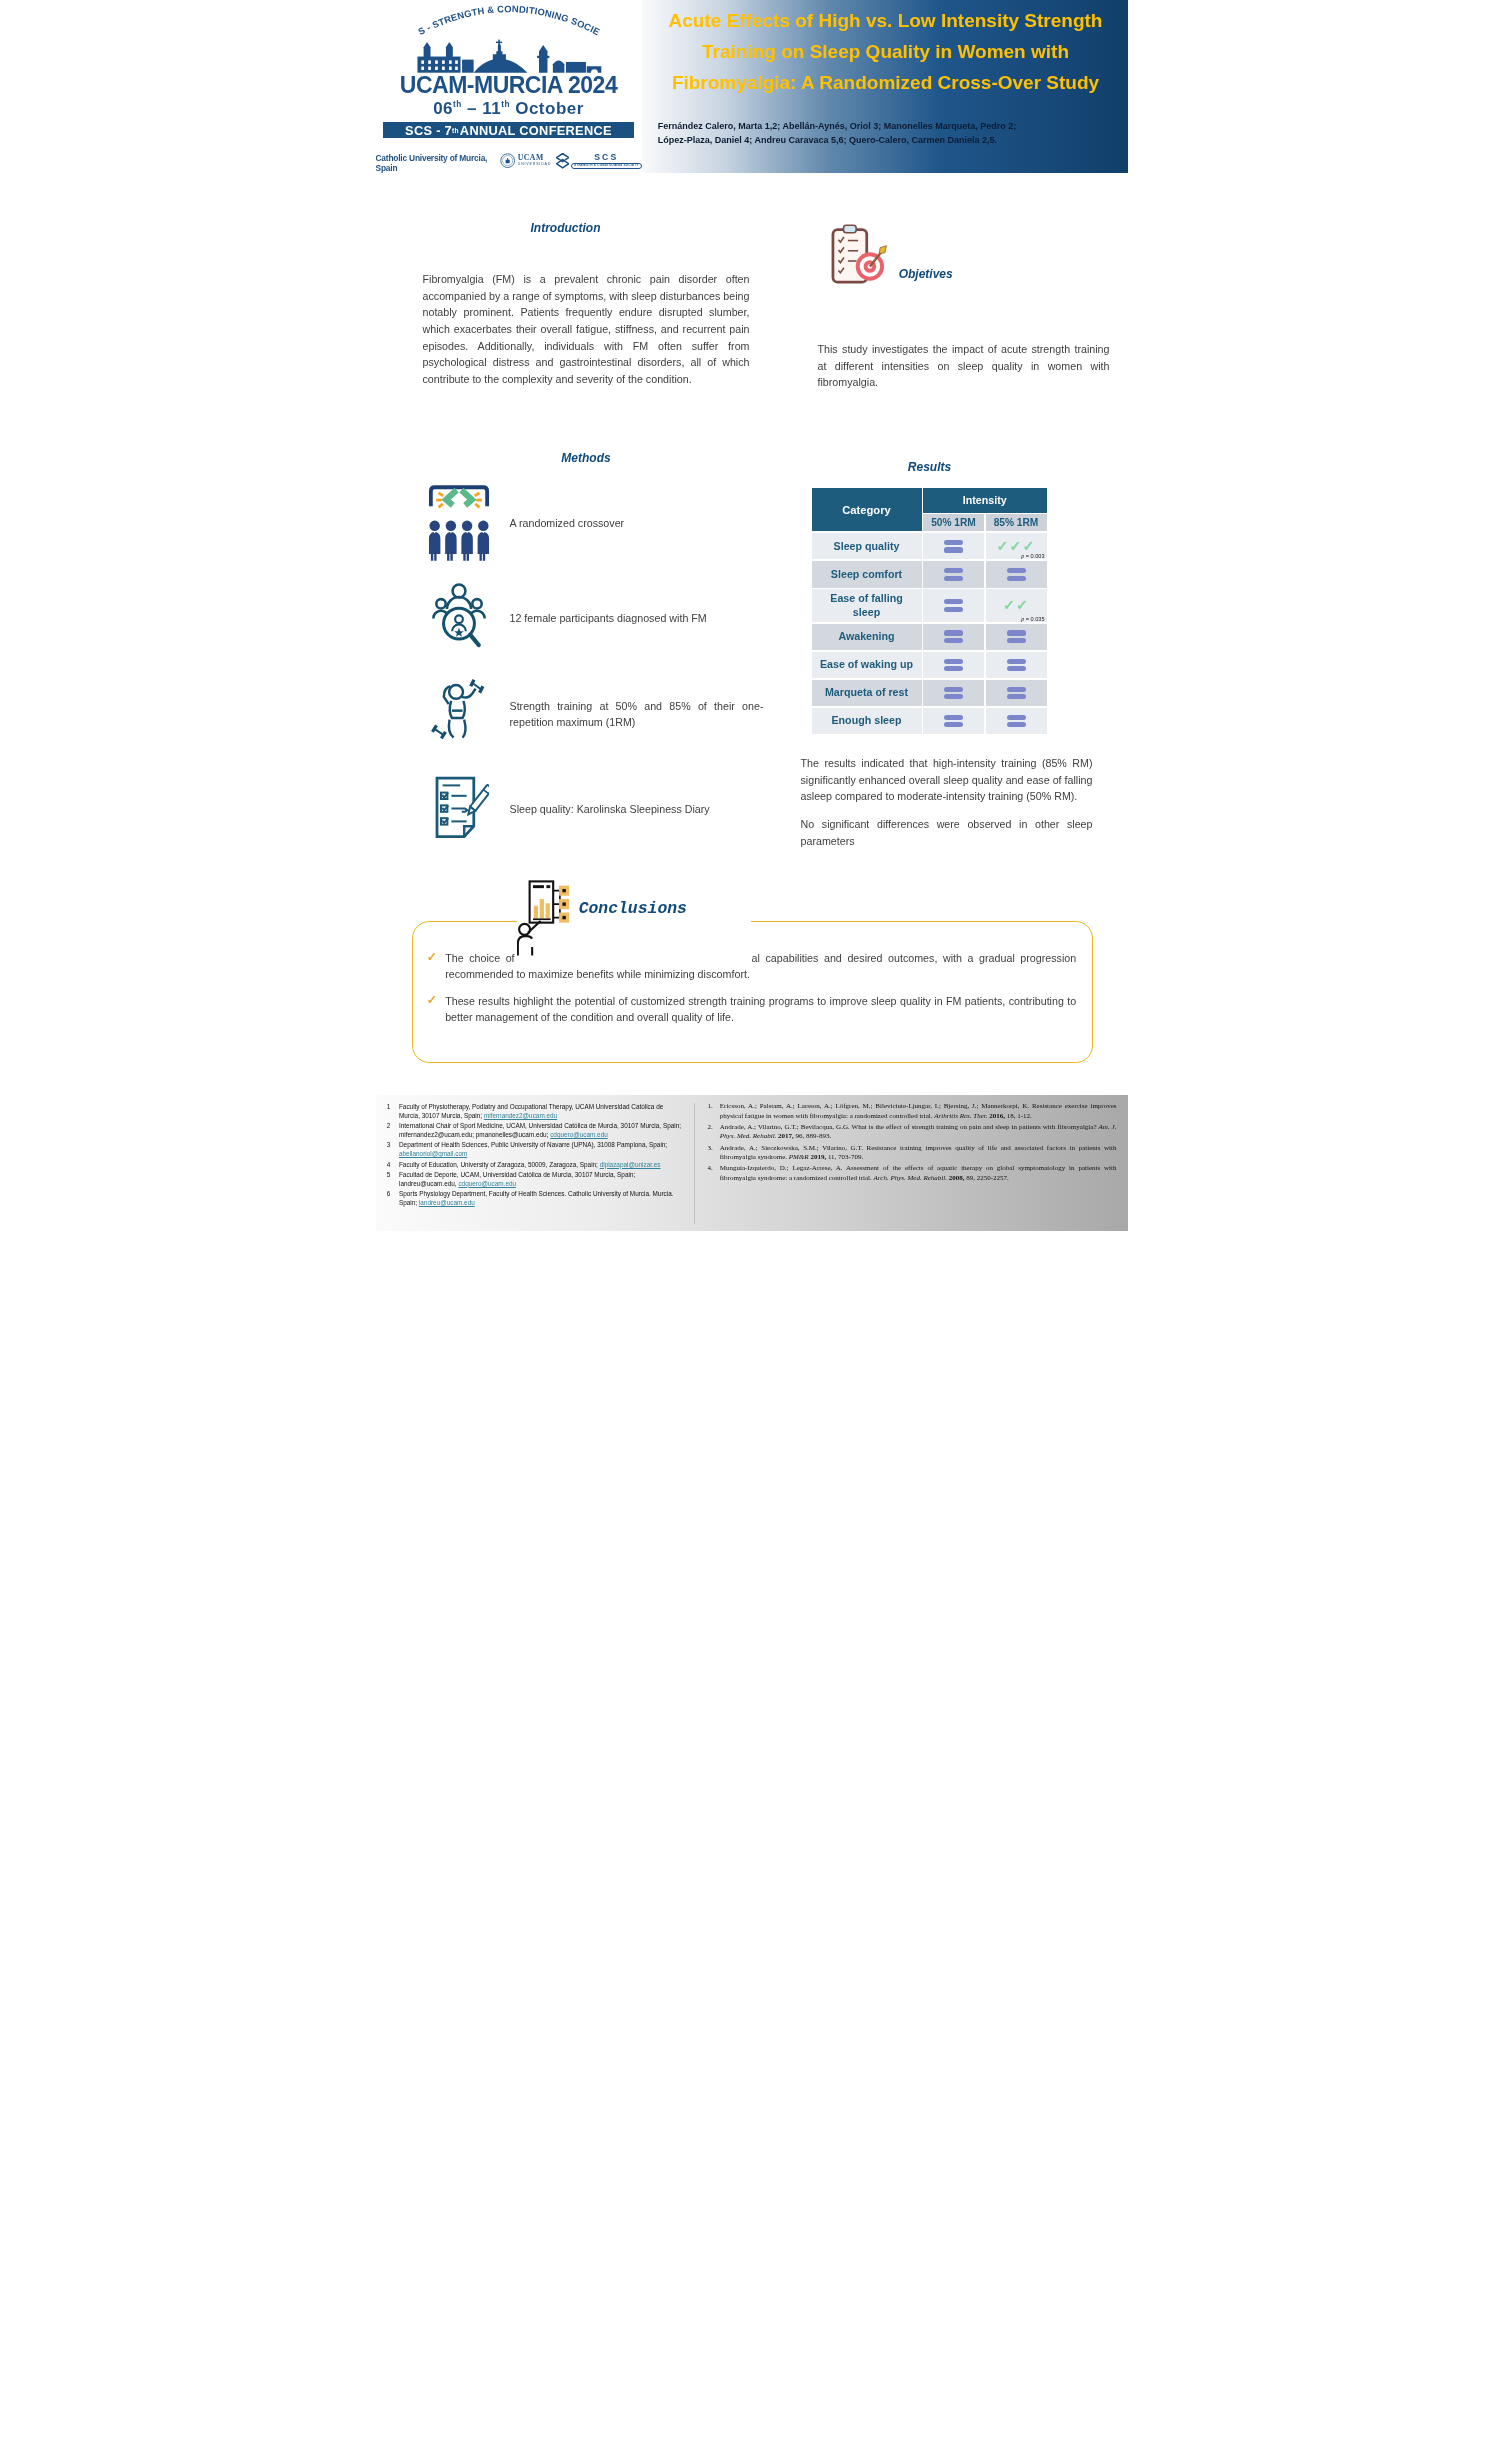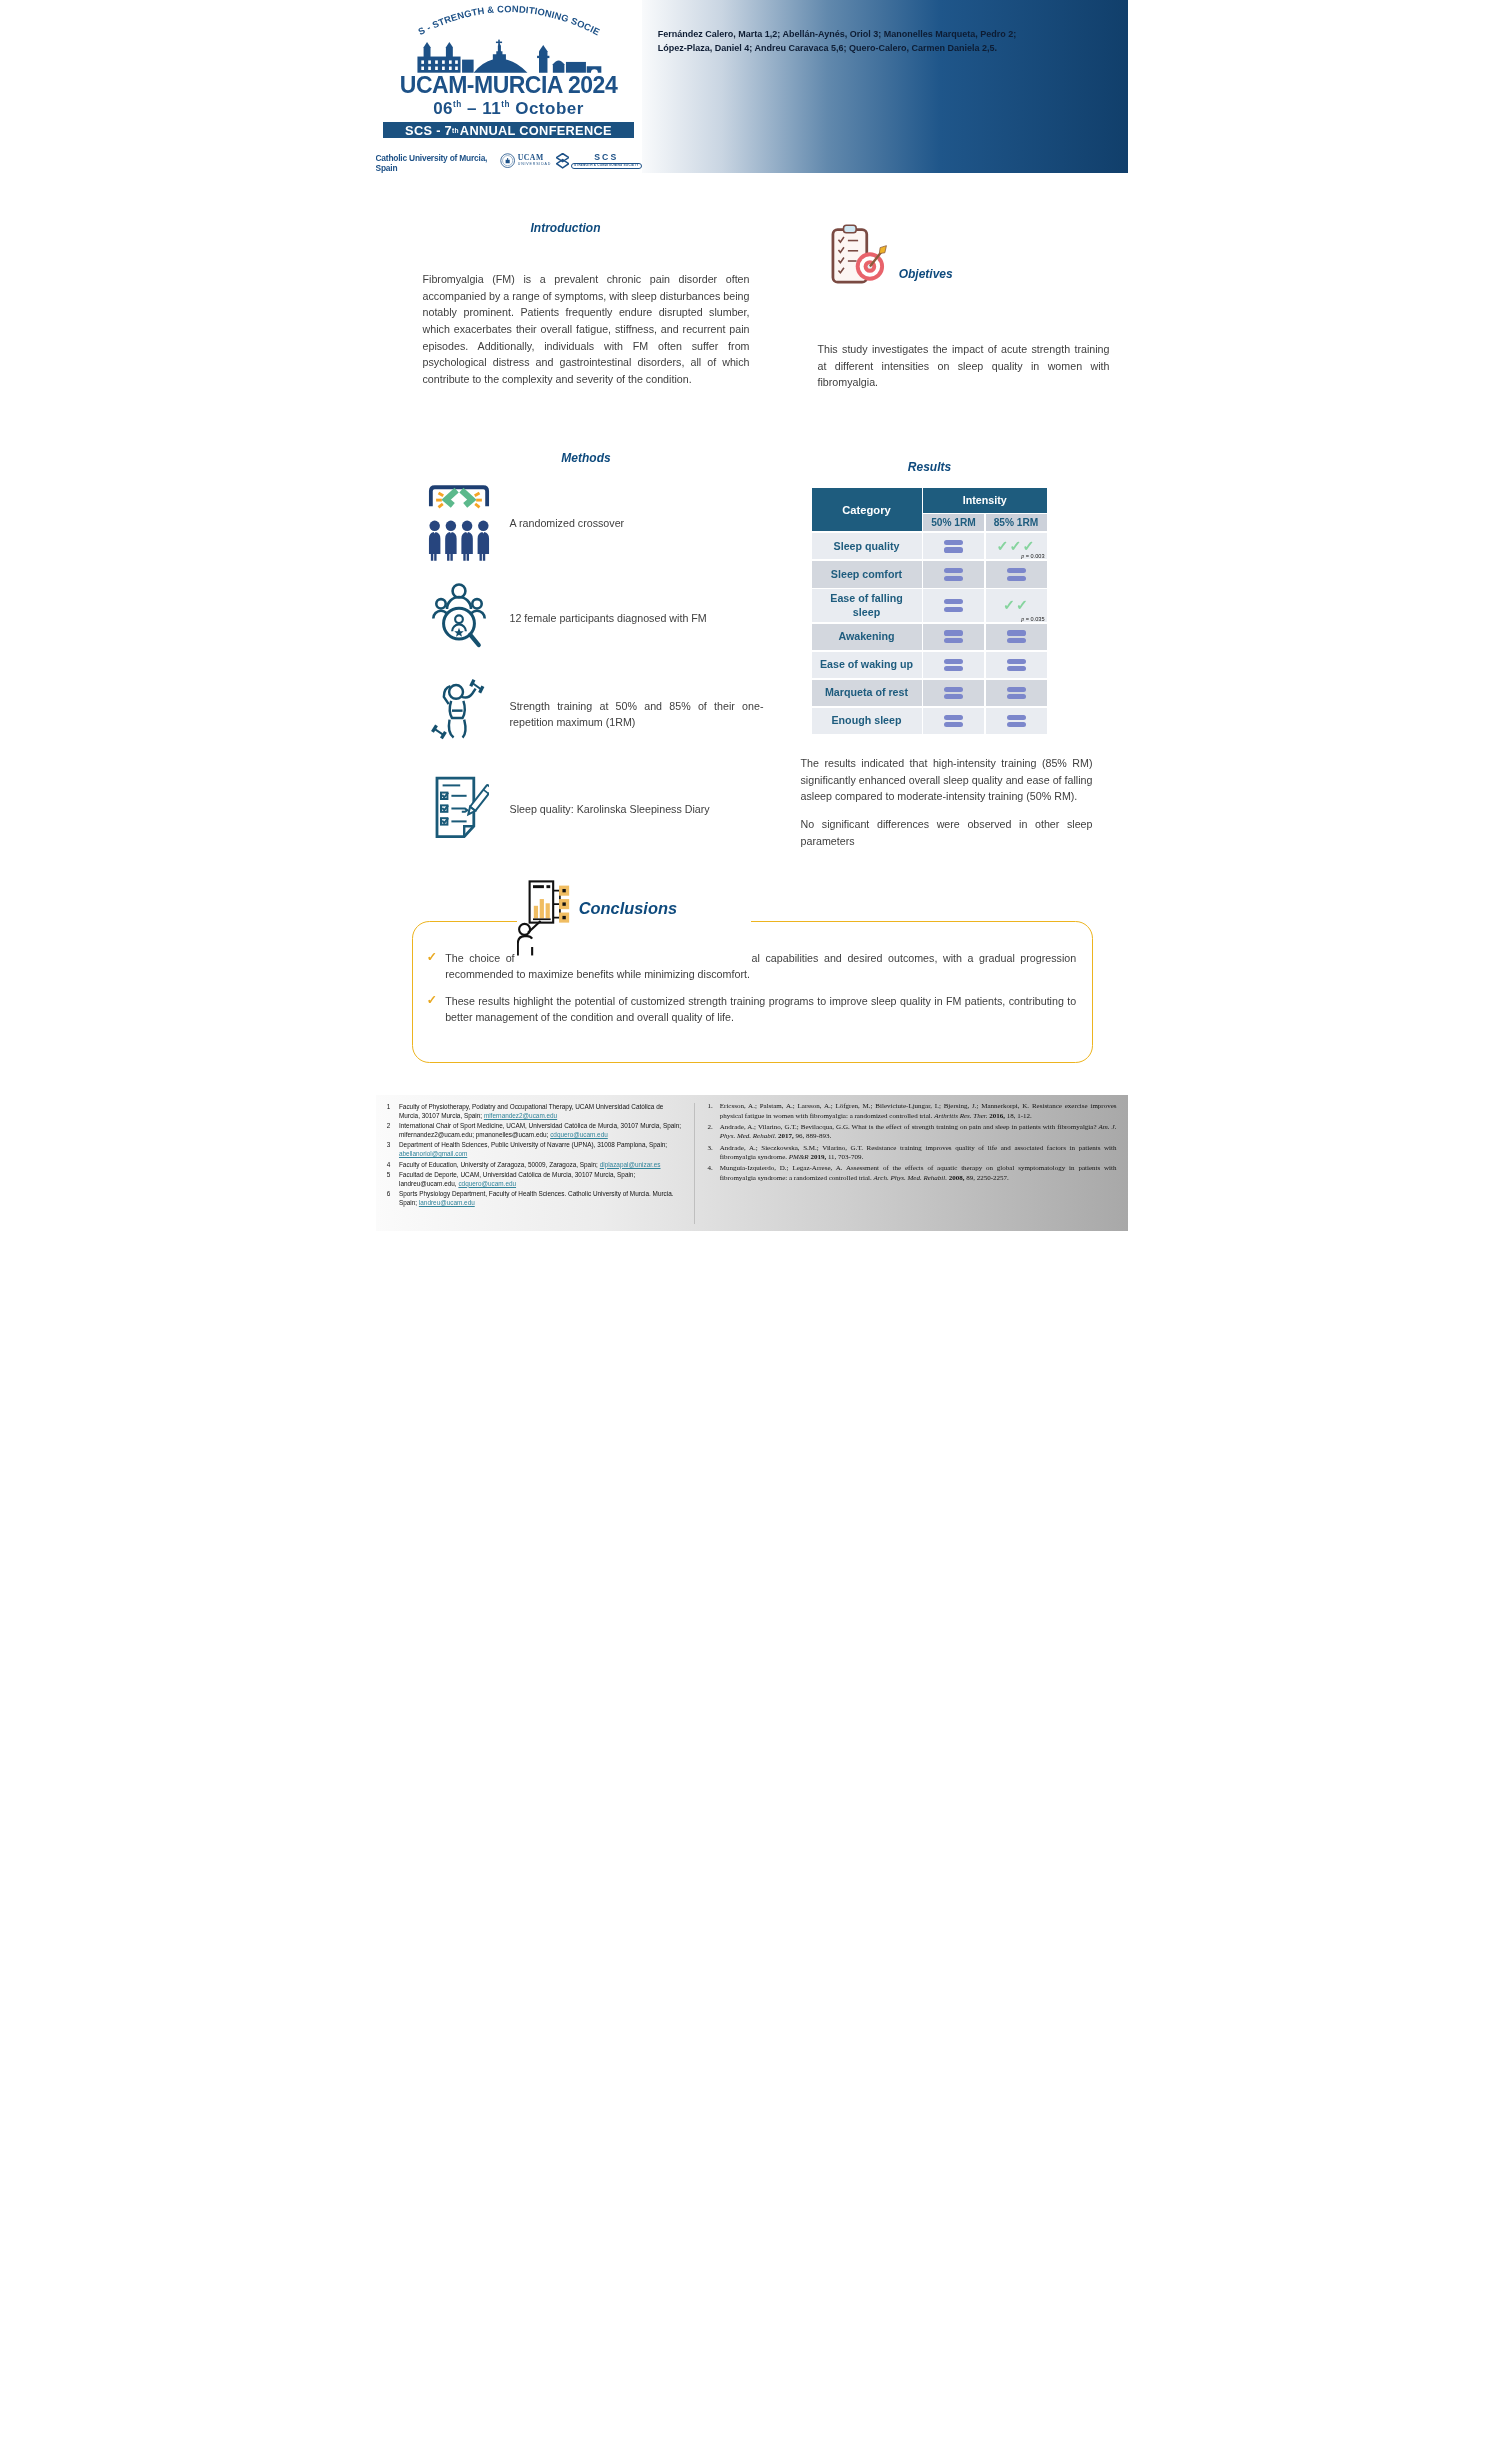--- a/index.html
+++ b/index.html
@@ -71,21 +71,21 @@
 
   .res-paras { position:absolute; left:425px; top:755px; width:292px; font-size:10.7px; line-height:1.56;
     color:#3e3e3e; text-align:justify; }
   .res-paras p + p { margin-top:11.2px; }
 
   
   .conc-box { position:absolute; left:36px; top:921px; width:681px; height:142px;
     border:1.5px solid #edb41f; border-radius:17.4px; padding:28px 15.3px 10.2px 14.3px; background:#ffffff; }
   .conc-chip { position:absolute; left:141px; top:868px; width:234px; height:100px; background:#ffffff;
     display:flex; align-items:flex-start; gap:9.2px; padding-top:6.1px; }
-  .conc-chip .h2 { font-size:16.4px; margin-top:24.5px; }
+  .conc-chip .h2 { font-size:16.4px; margin-top:24.5px;font-family:Liberation Mono, monospace; }
   .bullet { display:flex; gap:7.2px; margin-bottom:11.2px; }
   .tick { color:#e9a81f; font-size:12.3px; font-weight:700; line-height:1.3; flex:0 0 11.2px; }
   .bullet p { font-size:10.7px; line-height:1.5; color:#3e3e3e; text-align:justify; }
 
   
   .footer { position:absolute; left:0; top:1095px; width:752px; height:137px;
     background:linear-gradient(90deg,#fbfbfb 0%,#ececec 30%,#cfcfcf 62%,#a8a8a8 100%);
     padding:7.2px 12.3px 5.1px 10.2px; }
   .foot-divider { position:absolute; left:318px; top:1103px; height:121px; width:0.5px; background:#bfbfbf; }
   .affs { position:absolute; left:11.2px; top:1102px; width:299px; }
@@ -166,20 +166,21 @@
             <path d="M13,1 L25,9 13,17 1,9 Z M13,13 L25,21 13,29 1,21 Z" fill="none" stroke="#1d5187" stroke-width="3"></path>
           </svg>
           <span class="scs-txt">
               <span class="n1">SCS</span>
               <span class="n2">STRENGTH &amp; CONDITIONING SOCIETY</span>
             </span>
         </span>
       </div>
     </div>
     <div class="title-zone">
+      <div class="main-title">Acute Effects of High vs. Low Intensity Strength Training on Sleep Quality in Women with Fibromyalgia: A Randomized Cross-Over Study</div>
       <div class="authors">
         <div>Fernández Calero, Marta 1,2; Abellán-Aynés, Oriol 3; Manonelles Marqueta, Pedro 2;</div>
         <div>López-Plaza, Daniel 4; Andreu Caravaca 5,6; Quero-Calero, Carmen Daniela 2,5.</div>
       </div>
     </div>
   </div>
 
   <div class="h2 intro-head">Introduction</div>
   <p class="intro-text">Fibromyalgia (FM) is a prevalent chronic pain disorder often accompanied by a range of symptoms, with sleep disturbances being notably prominent. Patients frequently endure disrupted slumber, which exacerbates their overall fatigue, stiffness, and recurrent pain episodes. Additionally, individuals with FM often suffer from psychological distress and gastrointestinal disorders, all of which contribute to the complexity and severity of the condition.</p>
 

